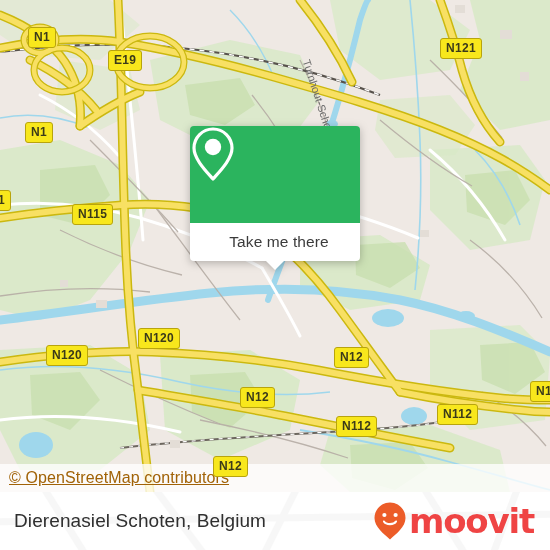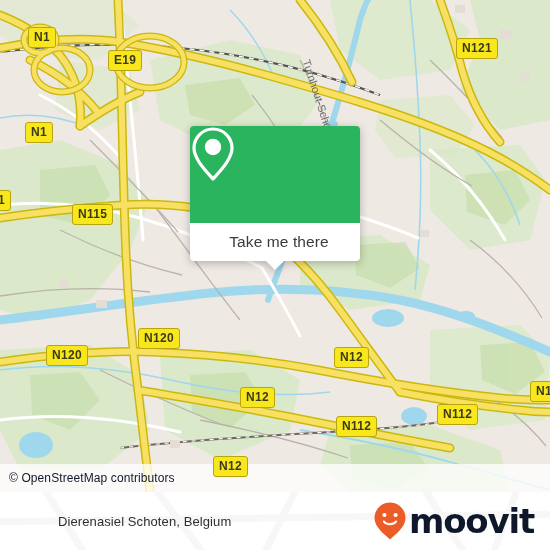--- a/index.html
+++ b/index.html
@@ -21,23 +21,24 @@
   .map svg { position: absolute; left:0; top:0; display:block; }
 
   
   .osm-band {
     position: absolute; left: 0; top: 464px;
     width: 550px; height: 28px;
     background: rgba(255,255,255,0.78);
     display: flex; align-items: center;
   }
   .osm-band span {
-    font-size: 12px; color: #0f172a;
+    font-size: 16px; color: #a16207;
     padding-left: 9px; letter-spacing: .1px;
     white-space: nowrap;
+    text-decoration: underline;
   }
 
   
   .shield {
     position: absolute;
     background: #f8e71c;
     border: 1.6px solid #b8a40d;
     border-radius: 3px;
     color: #3b3b1a;
     font-size: 12px;
@@ -106,32 +107,31 @@
     overflow: hidden;
   }
   .footer-watermark {
     position: absolute; left: 0; top: 0;
     width: 550px; height: 58px;
     opacity: .55;
     pointer-events: none;
   }
   .footer-title {
     position: relative; z-index: 2;
-    font-size: 13px; color: #2f2f2f;
+    font-size: 19px; color: #2f2f2f;
     white-space: nowrap;
     letter-spacing: .1px;
-    margin-left: 44px;
   }
   .logo {
     position: relative; z-index: 2;
     display: flex; align-items: center; gap: 2px;
   }
   .logo-word {
     font-size: 34px; font-weight: bold;
-    color: #0f172a; letter-spacing: -1.2px;
+    color: #ef4444; letter-spacing: -1.2px;
     line-height: 1;
     font-family: "DejaVu Sans", sans-serif;
   }
 </style>
 </head>
 <body>
 
 <div id="root">
 
   <div class="map">
@@ -282,21 +282,21 @@
           <rect x="420" y="230" width="9" height="7"></rect>
           <rect x="170" y="440" width="10" height="8"></rect>
         </g>
       </g>
     </svg>
 
     <div class="street-label" style="left:312px; top:58px; transform: rotate(72deg); transform-origin: 0 0;">Turnhout-Schoten</div>
 
     <div class="shield" style="left:28px;  top:27px;">N1</div>
     <div class="shield" style="left:108px; top:50px;">E19</div>
-    <div class="shield" style="left:456px; top:38px;">N121</div>
+    <div class="shield" style="left:440px; top:38px;">N121</div>
     <div class="shield" style="left:25px;  top:122px;">N1</div>
     <div class="shield" style="left:-8px;  top:190px;">1</div>
     <div class="shield" style="left:72px;  top:204px;">N115</div>
     <div class="shield" style="left:138px; top:328px;">N120</div>
     <div class="shield" style="left:46px;  top:345px;">N120</div>
     <div class="shield" style="left:334px; top:347px;">N12</div>
     <div class="shield" style="left:240px; top:387px;">N12</div>
     <div class="shield" style="left:530px; top:381px;">N1</div>
     <div class="shield" style="left:437px; top:404px;">N112</div>
     <div class="shield" style="left:336px; top:416px;">N112</div>

